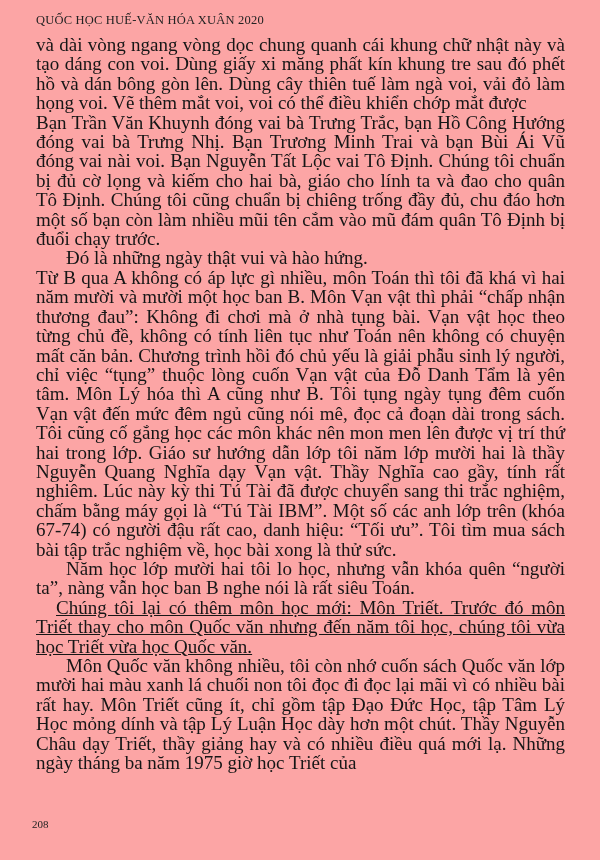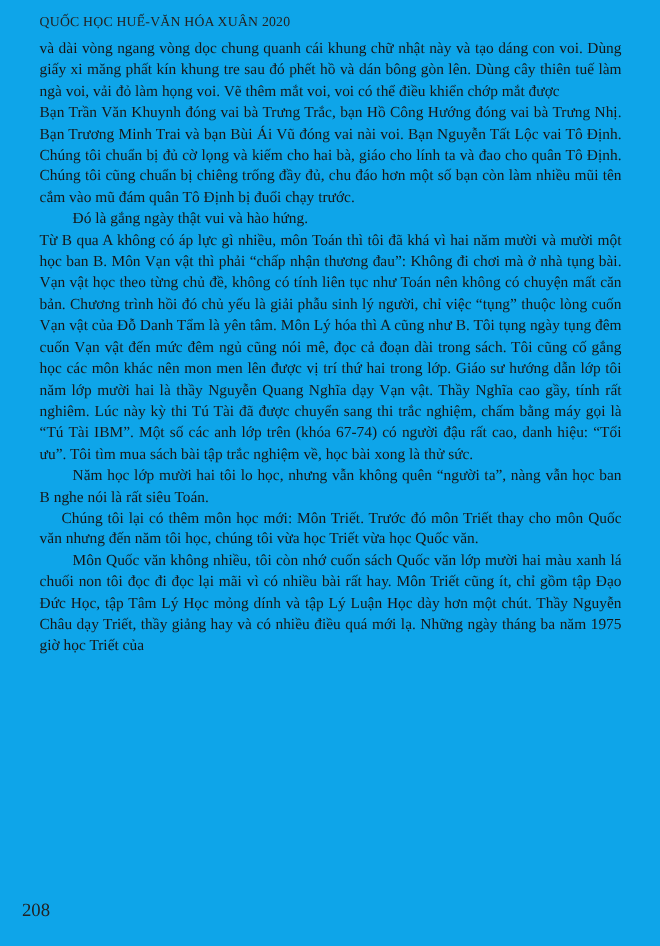--- a/index.html
+++ b/index.html
@@ -4,74 +4,75 @@
 <style>
   html, body {
     margin: 0;
     padding: 0;
     background: #ffffff;
   }
   .page {
     position: relative;
     width: 600px;
     height: 860px;
-    background: #0ea5e9;
+    background: #fca5a5;
     overflow: hidden;
     font-family: "Liberation Serif", "DejaVu Serif", serif;
     color: #1b1b1b;
   }
   .running-header {
     position: absolute;
     left: 36px;
     top: 13px;
     font-size: 12.5px;
     letter-spacing: 0.2px;
     color: #222222;
     white-space: nowrap;
   }
   .body-text {
     position: absolute;
     left: 36px;
     top: 35px;
     width: 529px;
     text-align: justify;
-    font-size: 14px;
+    font-size: 19px;
     line-height: 19.4px;
     color: #161616;
   }
   .body-text p {
     margin: 0;
     padding: 0;
   }
   .body-text p.indent {
     text-indent: 30px;
   }
   .body-text p.indent-sm {
     text-indent: 20px;
+    text-decoration: underline;
   }
   .page-number {
     position: absolute;
-    left: 20px;
+    left: 32px;
     top: 818px;
-    font-size: 17px;
+    font-size: 11px;
     color: #222222;
   }
 </style>
 </head>
 <body>
 
 <div class="page">
 
   <div class="running-header">QUỐC HỌC HUẾ-VĂN HÓA XUÂN 2020</div>
 
   <div class="body-text">
     <p>và dài vòng ngang vòng dọc chung quanh cái khung chữ nhật này và tạo dáng con voi. Dùng giấy xi măng phất kín khung tre sau đó phết hồ và dán bông gòn lên. Dùng cây thiên tuế làm ngà voi, vải đỏ làm họng voi. Vẽ thêm mắt voi, voi có thể điều khiển chớp mắt được</p>
     <p>Bạn Trần Văn Khuynh đóng vai bà Trưng Trắc, bạn Hồ Công Hướng đóng vai bà Trưng Nhị. Bạn Trương Minh Trai và bạn Bùi Ái Vũ đóng vai nài voi. Bạn Nguyễn Tất Lộc vai Tô Định. Chúng tôi chuẩn bị đủ cờ lọng và kiếm cho hai bà, giáo cho lính ta và đao cho quân Tô Định. Chúng tôi cũng chuẩn bị chiêng trống đầy đủ, chu đáo hơn một số bạn còn làm nhiều mũi tên cắm vào mũ đám quân Tô Định bị đuổi chạy trước.</p>
-    <p class="indent">Đó là gắng ngày thật vui và hào hứng.</p>
+    <p class="indent">Đó là những ngày thật vui và hào hứng.</p>
     <p>Từ B qua A không có áp lực gì nhiều, môn Toán thì tôi đã khá vì hai năm mười và mười một học ban B. Môn Vạn vật thì phải “chấp nhận thương đau”: Không đi chơi mà ở nhà tụng bài. Vạn vật học theo từng chủ đề, không có tính liên tục như Toán nên không có chuyện mất căn bản. Chương trình hồi đó chủ yếu là giải phẫu sinh lý người, chỉ việc “tụng” thuộc lòng cuốn Vạn vật của Đỗ Danh Tẩm là yên tâm. Môn Lý hóa thì A cũng như B. Tôi tụng ngày tụng đêm cuốn Vạn vật đến mức đêm ngủ cũng nói mê, đọc cả đoạn dài trong sách. Tôi cũng cố gắng học các môn khác nên mon men lên được vị trí thứ hai trong lớp. Giáo sư hướng dẫn lớp tôi năm lớp mười hai là thầy Nguyễn Quang Nghĩa dạy Vạn vật. Thầy Nghĩa cao gầy, tính rất nghiêm. Lúc này kỳ thi Tú Tài đã được chuyển sang thi trắc nghiệm, chấm bằng máy gọi là “Tú Tài IBM”. Một số các anh lớp trên (khóa 67-74) có người đậu rất cao, danh hiệu: “Tối ưu”. Tôi tìm mua sách bài tập trắc nghiệm về, học bài xong là thử sức.</p>
-    <p class="indent">Năm học lớp mười hai tôi lo học, nhưng vẫn không quên “người ta”, nàng vẫn học ban B nghe nói là rất siêu Toán.</p>
+    <p class="indent">Năm học lớp mười hai tôi lo học, nhưng vẫn khóa quên “người ta”, nàng vẫn học ban B nghe nói là rất siêu Toán.</p>
     <p class="indent-sm">Chúng tôi lại có thêm môn học mới: Môn Triết. Trước đó môn Triết thay cho môn Quốc văn nhưng đến năm tôi học, chúng tôi vừa học Triết vừa học Quốc văn.</p>
     <p class="indent">Môn Quốc văn không nhiều, tôi còn nhớ cuốn sách Quốc văn lớp mười hai màu xanh lá chuối non tôi đọc đi đọc lại mãi vì có nhiều bài rất hay. Môn Triết cũng ít, chỉ gồm tập Đạo Đức Học, tập Tâm Lý Học mỏng dính và tập Lý Luận Học dày hơn một chút. Thầy Nguyễn Châu dạy Triết, thầy giảng hay và có nhiều điều quá mới lạ. Những ngày tháng ba năm 1975 giờ học Triết của</p>
   </div>
 
   <div class="page-number">208</div>
 
 </div>
 
 </body></html>

